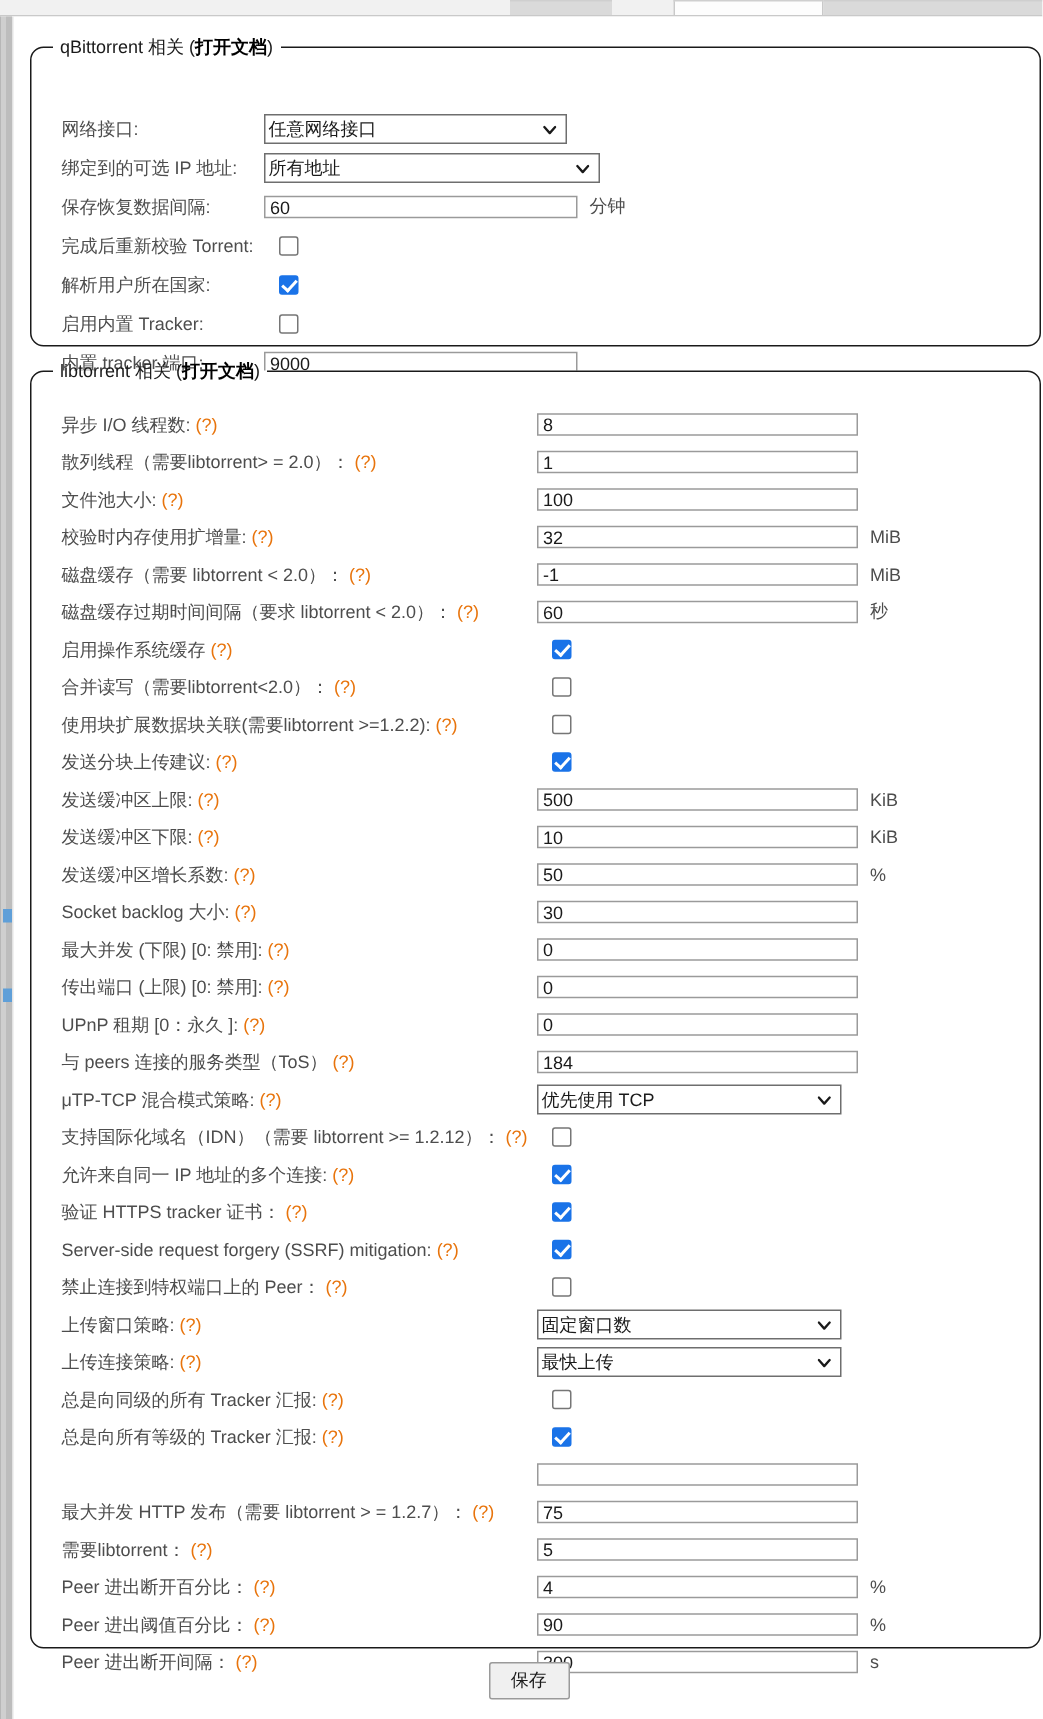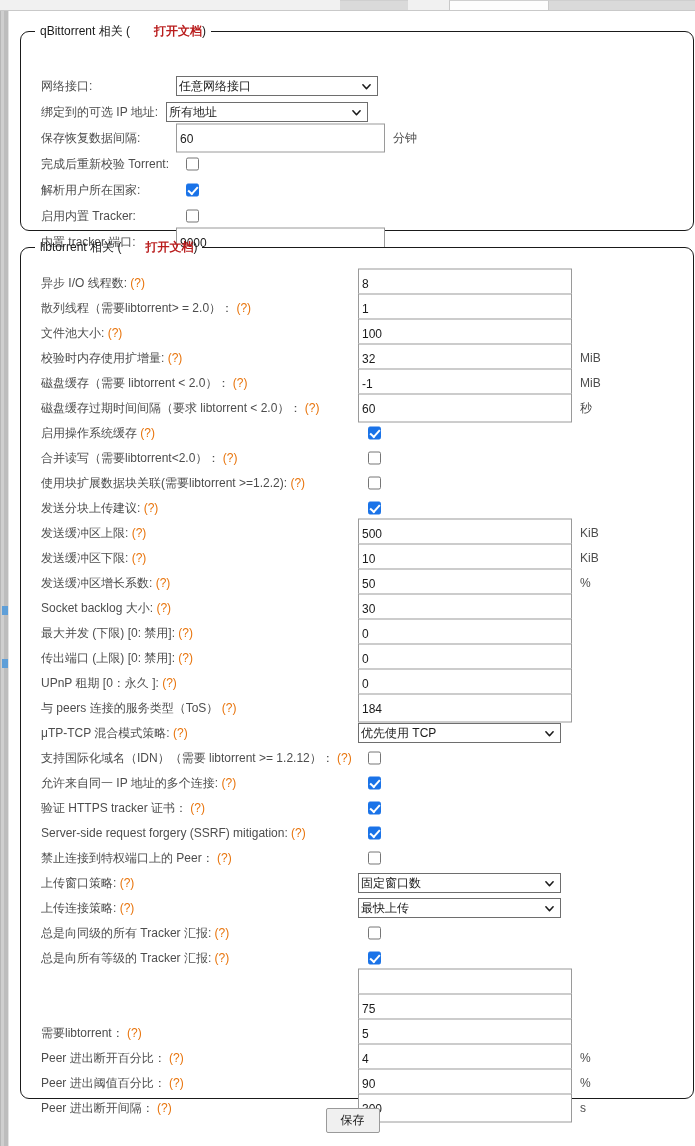--- a/index.html
+++ b/index.html
@@ -75,24 +75,23 @@
     background: #ffffff;
   }
   fieldset.group > legend {
     margin-left: 14px;
     padding: 0 5px;
     font-size: 12px;
     color: #1a1a1a;
     font-weight: normal;
   }
   legend .linkdoc {
-    color: #b91c1c;
+    color: #000000;
     font-weight: bold;
     cursor: pointer;
-    margin-left: 24px;
   }
 
   #grp-qbt { left: 11px; top: 12px;  width: 674px; height: 208px; }
   #grp-lt  { left: 11px; top: 228px; width: 674px; height: 860px; }
 
   .rows { position: relative; }
 
   .row {
     position: absolute;
     left: 0;
@@ -112,21 +111,21 @@
   }
   .lbl .hint {
     color: #e8740c;
     cursor: pointer;
   }
 
   input.txt {
     position: absolute;
     top: 50%;
     transform: translateY(-50%);
-    height: 29px;
+    height: 15px;
     box-sizing: border-box;
     border: 1px solid #9a9a9a;
     background: #ffffff;
     font-family: "Liberation Sans", "DejaVu Sans", sans-serif;
     font-size: 12px;
     color: #1a1a1a;
     padding: 0 3px;
     border-radius: 0;
     outline: none;
   }
@@ -240,21 +239,21 @@
             <select class="sel"><option>任意网络接口</option></select>
             <span class="caret">
               <svg viewBox="0 0 10 10" width="9" height="9">
                 <path d="M1 3 L5 7.5 L9 3" fill="none" stroke="#1a1a1a" stroke-width="1.7" stroke-linecap="round" stroke-linejoin="round"></path>
               </svg>
             </span>
           </div>
         </div>
         <div class="row" style="top: 60px;">
           <div class="lbl"><span>绑定到的可选 IP 地址:</span></div>
-          <div class="selwrap" style="left: 145px; width: 202px;">
+          <div class="selwrap" style="left: 155px; width: 224px;">
             <select class="sel"><option>所有地址</option></select>
             <span class="caret">
               <svg viewBox="0 0 10 10" width="9" height="9">
                 <path d="M1 3 L5 7.5 L9 3" fill="none" stroke="#1a1a1a" stroke-width="1.7" stroke-linecap="round" stroke-linejoin="round"></path>
               </svg>
             </span>
           </div>
         </div>
         <div class="row" style="top: 86px;">
           <div class="lbl"><span>保存恢复数据间隔:</span></div>
@@ -419,20 +418,21 @@
           <input type="checkbox" class="chk" style="left: 347px;">
         </div>
         <div class="row" style="top: 690px;">
           <div class="lbl"><span>总是向所有等级的 Tracker 汇报:</span><span class="hint"> (?)</span></div>
           <input type="checkbox" class="chk" checked="" style="left: 347px;">
         </div>
         <div class="row" style="top: 715px;">
           <input type="text" class="txt" style="left: 337px; width: 214px;">
         </div>
         <div class="row" style="top: 740px;">
+          <div class="lbl"><span>最大并发 HTTP 发布（需要 libtorrent &gt; = 1.2.7）：</span><span class="hint"> (?)</span></div>
           <input type="text" class="txt" value="75" style="left: 337px; width: 214px;">
         </div>
         <div class="row" style="top: 765px;">
           <div class="lbl"><span>需要libtorrent：</span><span class="hint"> (?)</span></div>
           <input type="text" class="txt" value="5" style="left: 337px; width: 214px;">
         </div>
         <div class="row" style="top: 790px;">
           <div class="lbl"><span>Peer 进出断开百分比：</span><span class="hint"> (?)</span></div>
           <input type="text" class="txt" value="4" style="left: 337px; width: 214px;">
           <span class="unit" style="left: 559px;">%</span>

